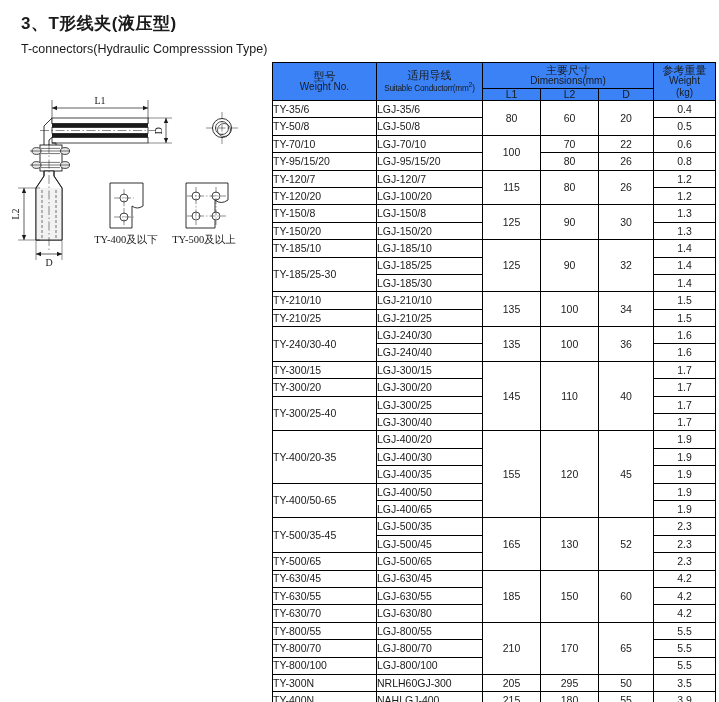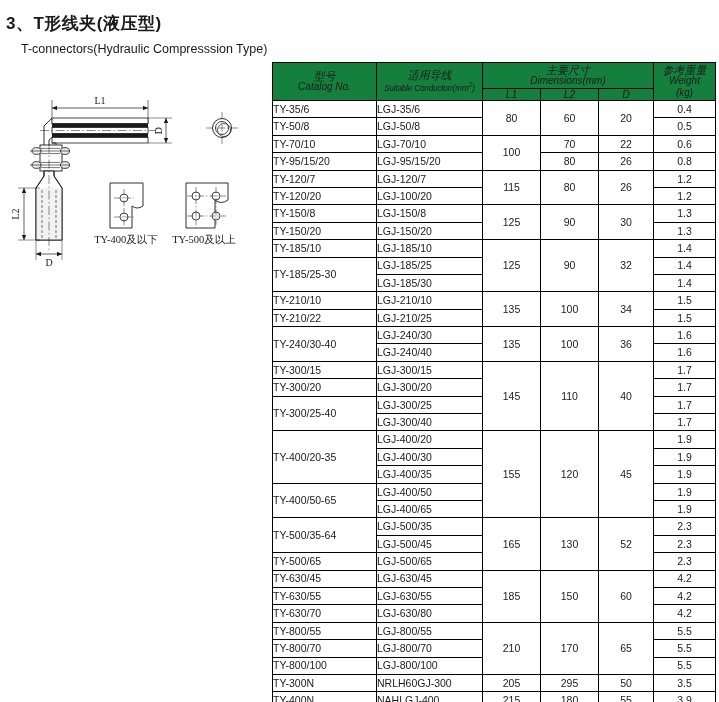--- a/index.html
+++ b/index.html
@@ -12,21 +12,21 @@
     height: 702px;
     position: relative;
     font-family: "Liberation Sans", "DejaVu Sans", sans-serif;
     color: #1a1a1a;
     overflow: hidden;
   }
 
   
   #page-title {
     position: absolute;
-    left: 6px;
+    left: 21px;
     top: 12px;
     font-size: 17px;
     font-weight: bold;
     letter-spacing: 0.5px;
     white-space: nowrap;
   }
   #page-subtitle {
     position: absolute;
     left: 21px;
     top: 42px;
@@ -56,23 +56,22 @@
   }
   #spec-table th, #spec-table td {
     border: 1px solid #000;
     padding: 0;
     margin: 0;
     font-weight: normal;
     line-height: 1;
     vertical-align: middle;
   }
   #spec-table thead th {
-    background: #15803d;
+    background: #3b82f6;
     text-align: center;
-    font-style: italic;
   }
   .hdr-cn { font-size: 11px; display: block; padding-top: 2px; }
   .hdr-en { font-size: 10px; display: block; padding-bottom: 2px; }
   .hdr-en-sm { font-size: 8.2px; display: block; padding-bottom: 2px; letter-spacing: -0.2px; }
   .sup { font-size: 7px; vertical-align: super; }
 
   .col-cat   { width: 104px; }
   .col-cond  { width: 106px; }
   .col-l1    { width: 58px; }
   .col-l2    { width: 58px; }
@@ -230,21 +229,21 @@
       <col class="col-cond">
       <col class="col-l1">
     <col class="col-l2">
       <col class="col-d">
       <col class="col-w">
   </colgroup>
   <thead>
     <tr>
       <th rowspan="2">
         <span class="hdr-cn">型号</span>
-        <span class="hdr-en">Catalog No.</span>
+        <span class="hdr-en">Weight No.</span>
       </th>
       <th rowspan="2">
         <span class="hdr-cn">适用导线</span>
         <span class="hdr-en-sm"><span>Suitable Conductorr(mm</span><span class="sup">2</span><span>)</span></span>
       </th>
       <th colspan="3">
         <span class="hdr-cn">主要尺寸</span>
         <span class="hdr-en">Dimensions(mm)</span>
       </th>
       <th rowspan="2">
@@ -333,21 +332,21 @@
       </tr>
       <tr>
         <td class="cat">TY-210/10</td>
         <td class="cond">LGJ-210/10</td>
         <td class="num" rowspan="2">135</td>
         <td class="num" rowspan="2">100</td>
         <td class="num" rowspan="2">34</td>
         <td class="num">1.5</td>
       </tr>
       <tr>
-        <td class="cat">TY-210/22</td>
+        <td class="cat">TY-210/25</td>
         <td class="cond">LGJ-210/25</td>
         <td class="num">1.5</td>
       </tr>
       <tr>
         <td class="cat merged" rowspan="2">TY-240/30-40</td>
         <td class="cond">LGJ-240/30</td>
         <td class="num" rowspan="2">135</td>
         <td class="num" rowspan="2">100</td>
         <td class="num" rowspan="2">36</td>
         <td class="num">1.6</td>
@@ -397,21 +396,21 @@
       <tr>
         <td class="cat merged" rowspan="2">TY-400/50-65</td>
         <td class="cond">LGJ-400/50</td>
         <td class="num">1.9</td>
       </tr>
       <tr>
         <td class="cond">LGJ-400/65</td>
         <td class="num">1.9</td>
       </tr>
       <tr>
-        <td class="cat merged" rowspan="2">TY-500/35-64</td>
+        <td class="cat merged" rowspan="2">TY-500/35-45</td>
         <td class="cond">LGJ-500/35</td>
         <td class="num" rowspan="3">165</td>
         <td class="num" rowspan="3">130</td>
         <td class="num" rowspan="3">52</td>
         <td class="num">2.3</td>
       </tr>
       <tr>
         <td class="cond">LGJ-500/45</td>
         <td class="num">2.3</td>
       </tr>

